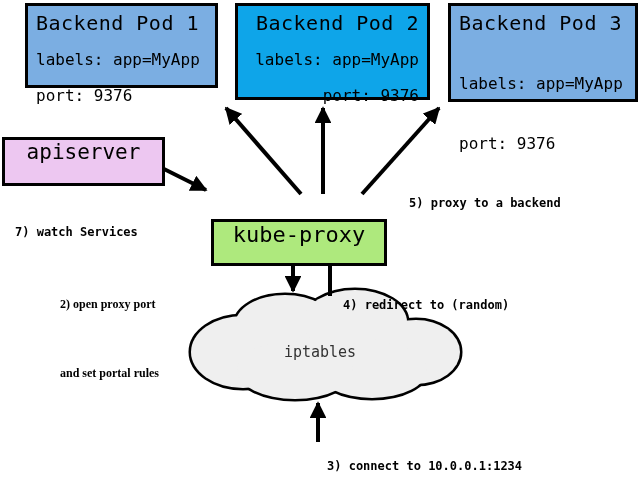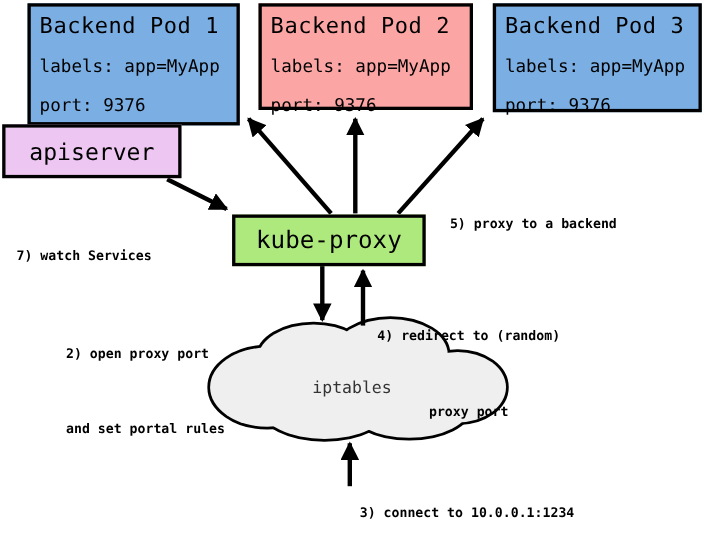--- a/index.html
+++ b/index.html
@@ -10,34 +10,34 @@
   .box {
     position:absolute; border:3px solid #000; box-sizing:border-box;
   }
   .pod {
     display:flex; flex-direction:column; align-items:flex-start;
     padding:3px 8px;
   }
   .pod-title { font-size:20px; line-height:28px; letter-spacing:0.5px; }
   .pod-line  { font-size:16px; line-height:26px;margin-top:10px; }
   .center-label {
-    display:flex; align-items:center; justify-content:center;
+    display:flex; justify-content:center;margin-top:24px;
   }
   .step {
     position:absolute; font-weight:bold; font-size:12px; line-height:23px;
     white-space:pre;
   }
   #apiserver-box { left:2px; top:113px; width:163px; height:49px; font-size:21px; }
   #kube-proxy-box { left:211px; top:195px; width:176px; height:47px; font-size:22px; }
   #client-box { left:222px; top:443px; width:194px; height:47px; font-size:22px; }
-  #pod1 { left:25px;  top:3px; width:193px; height:111px; }
+  #pod1 { left:25px;  top:3px; width:193px; height:85px; }
   #pod2 { left:235px; top:3px; width:195px; height:97px; }
-  #pod3 { left:448px; top:3px; width:190px; height:99px; }
+  #pod3 { left:448px; top:3px; width:190px; height:99px;gap:24px; }
   #step1 { left:15px;  top:175px; }
-  #step2 { left:60px;  top:264px; }
+  #step2 { left:60px;  top:247px;font-family:Liberation Serif, serif; }
   #step3 { left:327px; top:409px; }
   #step4 { left:343px; top:248px;text-align:center; }
   #step5 { left:409px; top:146px; }
   svg.overlay { position:absolute; left:0; top:0; pointer-events:none; }
   svg text { font-family:"DejaVu Sans Mono", monospace; font-size:15px; fill:#333333; }
   .arrow { stroke:#000; stroke-width:4; fill:none; }
   .cloud-stroke { fill:none; stroke:#000; stroke-width:5; }
   .cloud-fill { stroke:none; }
 </style>
 </head>
@@ -79,21 +79,21 @@
     <line class="arrow" marker-end="url(#ah)" x1="293" y1="241" x2="293" y2="291"></line>
     <line class="arrow" marker-end="url(#ah)" x1="330" y1="296" x2="330" y2="246"></line>
     <line class="arrow" marker-end="url(#ah)" x1="318" y1="442" x2="318" y2="403"></line>
   </svg>
 
   <div class="box pod" id="pod1" style="background-color: rgb(123, 174, 226);">
     <div class="pod-title">Backend Pod 1</div>
     <div class="pod-line">labels: app=MyApp</div>
     <div class="pod-line">port: 9376</div>
   </div>
-  <div class="box pod" id="pod2" style="background-color: #fca5a5;">
+  <div class="box pod" id="pod2" style="background-color: #0ea5e9; align-items: flex-end;">
     <div class="pod-title">Backend Pod 2</div>
     <div class="pod-line">labels: app=MyApp</div>
     <div class="pod-line">port: 9376</div>
   </div>
   <div class="box pod" id="pod3" style="background-color: rgb(123, 174, 226);">
     <div class="pod-title">Backend Pod 3</div>
     <div class="pod-line">labels: app=MyApp</div>
     <div class="pod-line">port: 9376</div>
   </div>
 
@@ -111,19 +111,18 @@
   </div>
   <div class="step" id="step2">
     <div>2) open proxy port</div>
     <div>and set portal rules</div>
   </div>
   <div class="step" id="step3">
     <div>3) connect to 10.0.0.1:1234</div>
   </div>
   <div class="step" id="step4">
     <div>4) redirect to (random)</div>
-    <div>proxy port</div>
   </div>
   <div class="step" id="step5">
     <div>5) proxy to a backend</div>
   </div>
 
 </div>
 
 </body></html>

